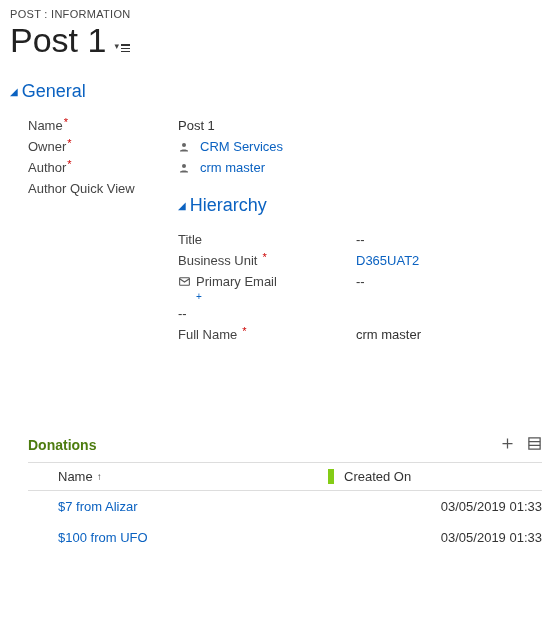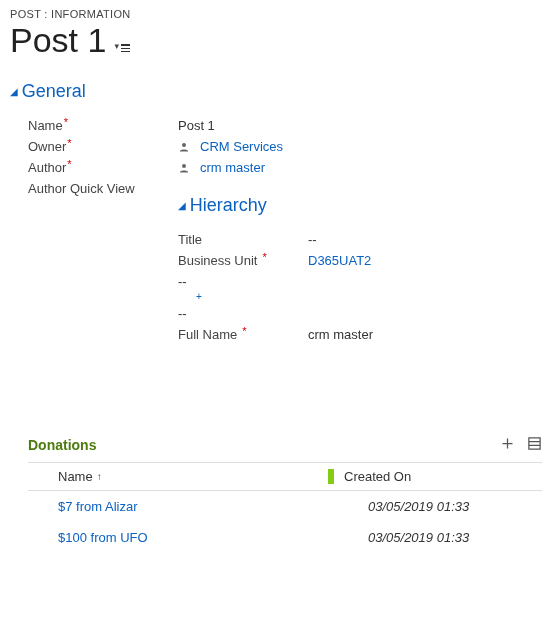--- a/index.html
+++ b/index.html
@@ -97,20 +97,21 @@
   }
 
   .general-block { padding-left: 18px; }
 
   .quickview .section-header { margin-left: 0; }
   .quickview .qv-row {
     display: flex;
     align-items: flex-start;
     margin-bottom: 6px;
     font-size: 13px;
+    gap: 48px;
   }
   .quickview .qv-label {
     flex: 0 0 130px;
     color: #444;
     display: flex;
     align-items: center;
     gap: 4px;
   }
   .quickview .qv-value { color: #333; }
   .quickview .qv-value.link { color: #0b62c1; cursor: pointer; }
@@ -139,21 +140,21 @@
   }
   .col-name { flex: 0 0 300px; padding-left: 30px; display:flex; align-items:center; gap:4px;}
   .col-created { flex: 1; border-left: 6px solid #84cc16; padding-left: 10px; }
   .sort-arrow { font-size: 10px; }
   .grid-row {
     display: flex;
     padding: 8px 0;
     font-size: 13px;
   }
   .grid-row .col-name { color: #0b62c1; cursor: pointer; }
-  .grid-row .col-created { border-left: none; text-align: left; padding-left: 40px; font-style: italic; }
+  .grid-row .col-created { border-left: none; text-align: right; padding-left: 40px; }
 </style>
 </head>
 <body>
 
 <div class="breadcrumb">POST : INFORMATION</div>
 
 <div class="page-title-row">
   <div class="page-title">Post 1</div>
   <div class="title-menu-icon">
     <span class="caret">▾</span>
@@ -225,20 +226,29 @@
 
       <div class="qv-row">
         <div class="qv-label">
           <span>Business Unit</span>
             <span class="req">*</span>
         </div>
         <div class="qv-value link">D365UAT2</div>
       </div>
 
       <div class="qv-row">
+        <div class="qv-label">
+          <span class="field-icon">
+            <svg width="13" height="13" viewBox="0 0 24 24" fill="none" stroke="#555" stroke-width="2">
+                <rect x="3" y="5" width="18" height="14" rx="1"></rect>
+                <path d="M3 7l9 6 9-6"></path>
+              </svg>
+          </span>
+          <span>Primary Email</span>
+        </div>
         <div class="qv-value">--</div>
       </div>
       <div class="plusbadge">+</div>
 
       <div class="qv-row">
         <div class="qv-value">--</div>
       </div>
 
       <div class="qv-row">
         <div class="qv-label">

